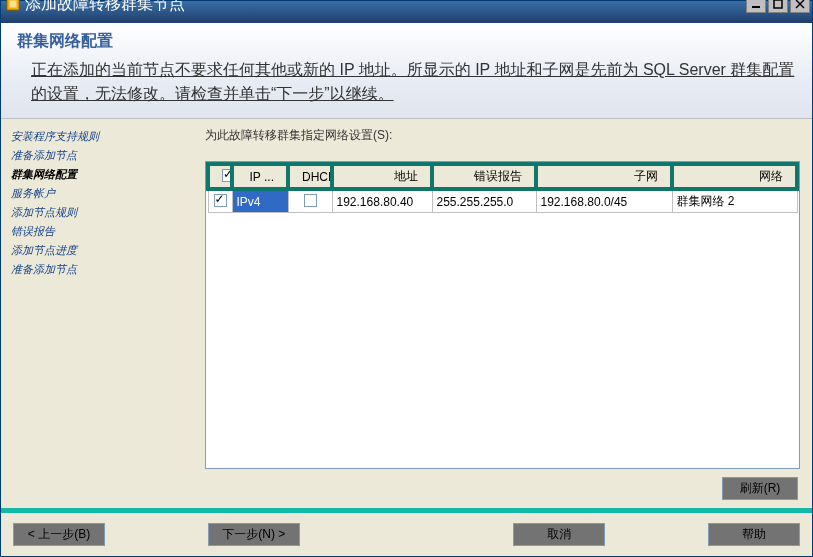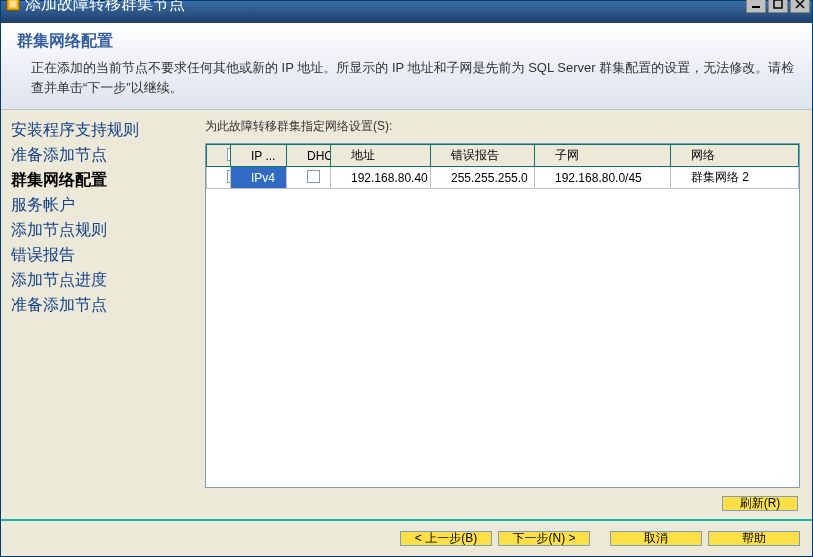--- a/index.html
+++ b/index.html
@@ -7,38 +7,38 @@
   .window { width:813px; height:557px; display:flex; flex-direction:column; border:1px solid #003c74; background:#ece9d8; }
   .titlebar { height:22px; background:linear-gradient(#3a6ea5,#1f3f6b); color:#fff; display:flex; align-items:center; padding:0 2px 16px 4px; font-size:16px; }
   .titlebar-icon { width:16px;height:16px;margin-right:4px; display:inline-flex;align-items:center;justify-content:center;}
   .titlebar-icon svg{width:14px;height:14px;}
   .title-text { flex:1; }
   .win-btns { display:flex; gap:2px; }
   .win-btn { width:20px;height:18px;background:#c0c0c0;border:1px solid #808080;display:flex;align-items:center;justify-content:center;font-size:10px;font-family:Arial;cursor:default;}
   .win-btn svg{width:10px;height:10px;}
   .header-area { padding:6px 14px 10px 14px; border-bottom:1px solid #c0c0c0; background:linear-gradient(#fff,#e8ecf4 60%,#e0e4ec); }
   .page-title { font-size:16px; font-weight:bold; color:#355f9e; margin:2px 0 6px 2px; }
-  .page-desc { font-size:13px; color:#333; padding:0 0 2px 16px; line-height:1.5; }
+  .page-desc { font-size:16px; color:#333; padding:0 0 2px 16px; line-height:1.5;text-decoration:underline; }
   .body-area { flex:1; display:flex; background:#ece9d8; overflow:hidden; }
-  .sidebar { width:200px; padding:8px 0 0 10px; font-size:16px; color:#15428b; }
+  .sidebar { width:200px; padding:8px 0 0 10px; font-size:11px; color:#15428b;font-style:italic; }
   .sidebar-item { padding:2px 0; cursor:default; }
   .sidebar-item.active { font-weight:bold; color:#000; }
   .main { flex:1; display:flex; flex-direction:column; padding:8px 12px 8px 4px; }
-  .instr-label { font-size:12px; color:#333; margin-bottom:8px; }
+  .instr-label { font-size:12px; color:#333; margin-bottom:17px; }
   .grid-wrap { flex:1; border:1px solid #7f9db9; background:#fff; overflow:hidden; display:flex; flex-direction:column;}
   table.grid { border-collapse:collapse; width:100%; table-layout:fixed; font-size:12px; }
-  table.grid th { background:#ece9d8; border:1px solid #0f766e; text-align:left; padding:2px 20px; font-weight:normal; height:20px; overflow:hidden; white-space:nowrap;}
-  table.grid td { border:1px solid #c0c0c0; padding:2px 20px; height:20px; background:#fff; overflow:hidden; white-space:nowrap;}
+  table.grid th { background:#ece9d8; border:4px solid #0f766e; text-align:right; padding:2px 12px; font-weight:normal; height:20px; overflow:hidden; white-space:nowrap;}
+  table.grid td { border:1px solid #c0c0c0; padding:2px 4px; height:20px; background:#fff; overflow:hidden; white-space:nowrap;}
   .cell-check { text-align:center; width:22px; }
   .row-selected td.ipcol { background:#316ac5; color:#fff; }
   .chk { width:13px;height:13px;display:inline-block;border:1px solid #7f9db9;background:#fff;position:relative;}
   .chk.checked::after{content:"✓";position:absolute;top:-3px;left:0;font-size:12px;color:#000;}
   .below-grid { display:flex; justify-content:flex-end; padding:8px 2px 0 0; }
-  .btn { min-width:76px; height:15px; padding:0 10px; border:1px solid #7f9db9; background:#fde047; font-size:12px; cursor:default; display:inline-flex;align-items:center;justify-content:center;}
-  .footer { border-top:2px solid #14b8a6; padding:10px 12px; display:flex; justify-content:flex-end; gap:6px; background:#ece9d8;}
+  .btn { min-width:76px; height:23px; padding:0 10px; border:1px solid #7f9db9; background:#737373; font-size:12px; cursor:default; display:inline-flex;align-items:center;justify-content:center;}
+  .footer { border-top:5px solid #14b8a6; padding:10px 12px; display:flex; justify-content:space-between; gap:6px; background:#ece9d8;}
   .footer .btn { min-width:92px; }
   .footer-sep { width:8px; }
 </style>
 </head>
 <body>
 
 <div class="window">
 
   <div class="titlebar">
     <span class="titlebar-icon">

